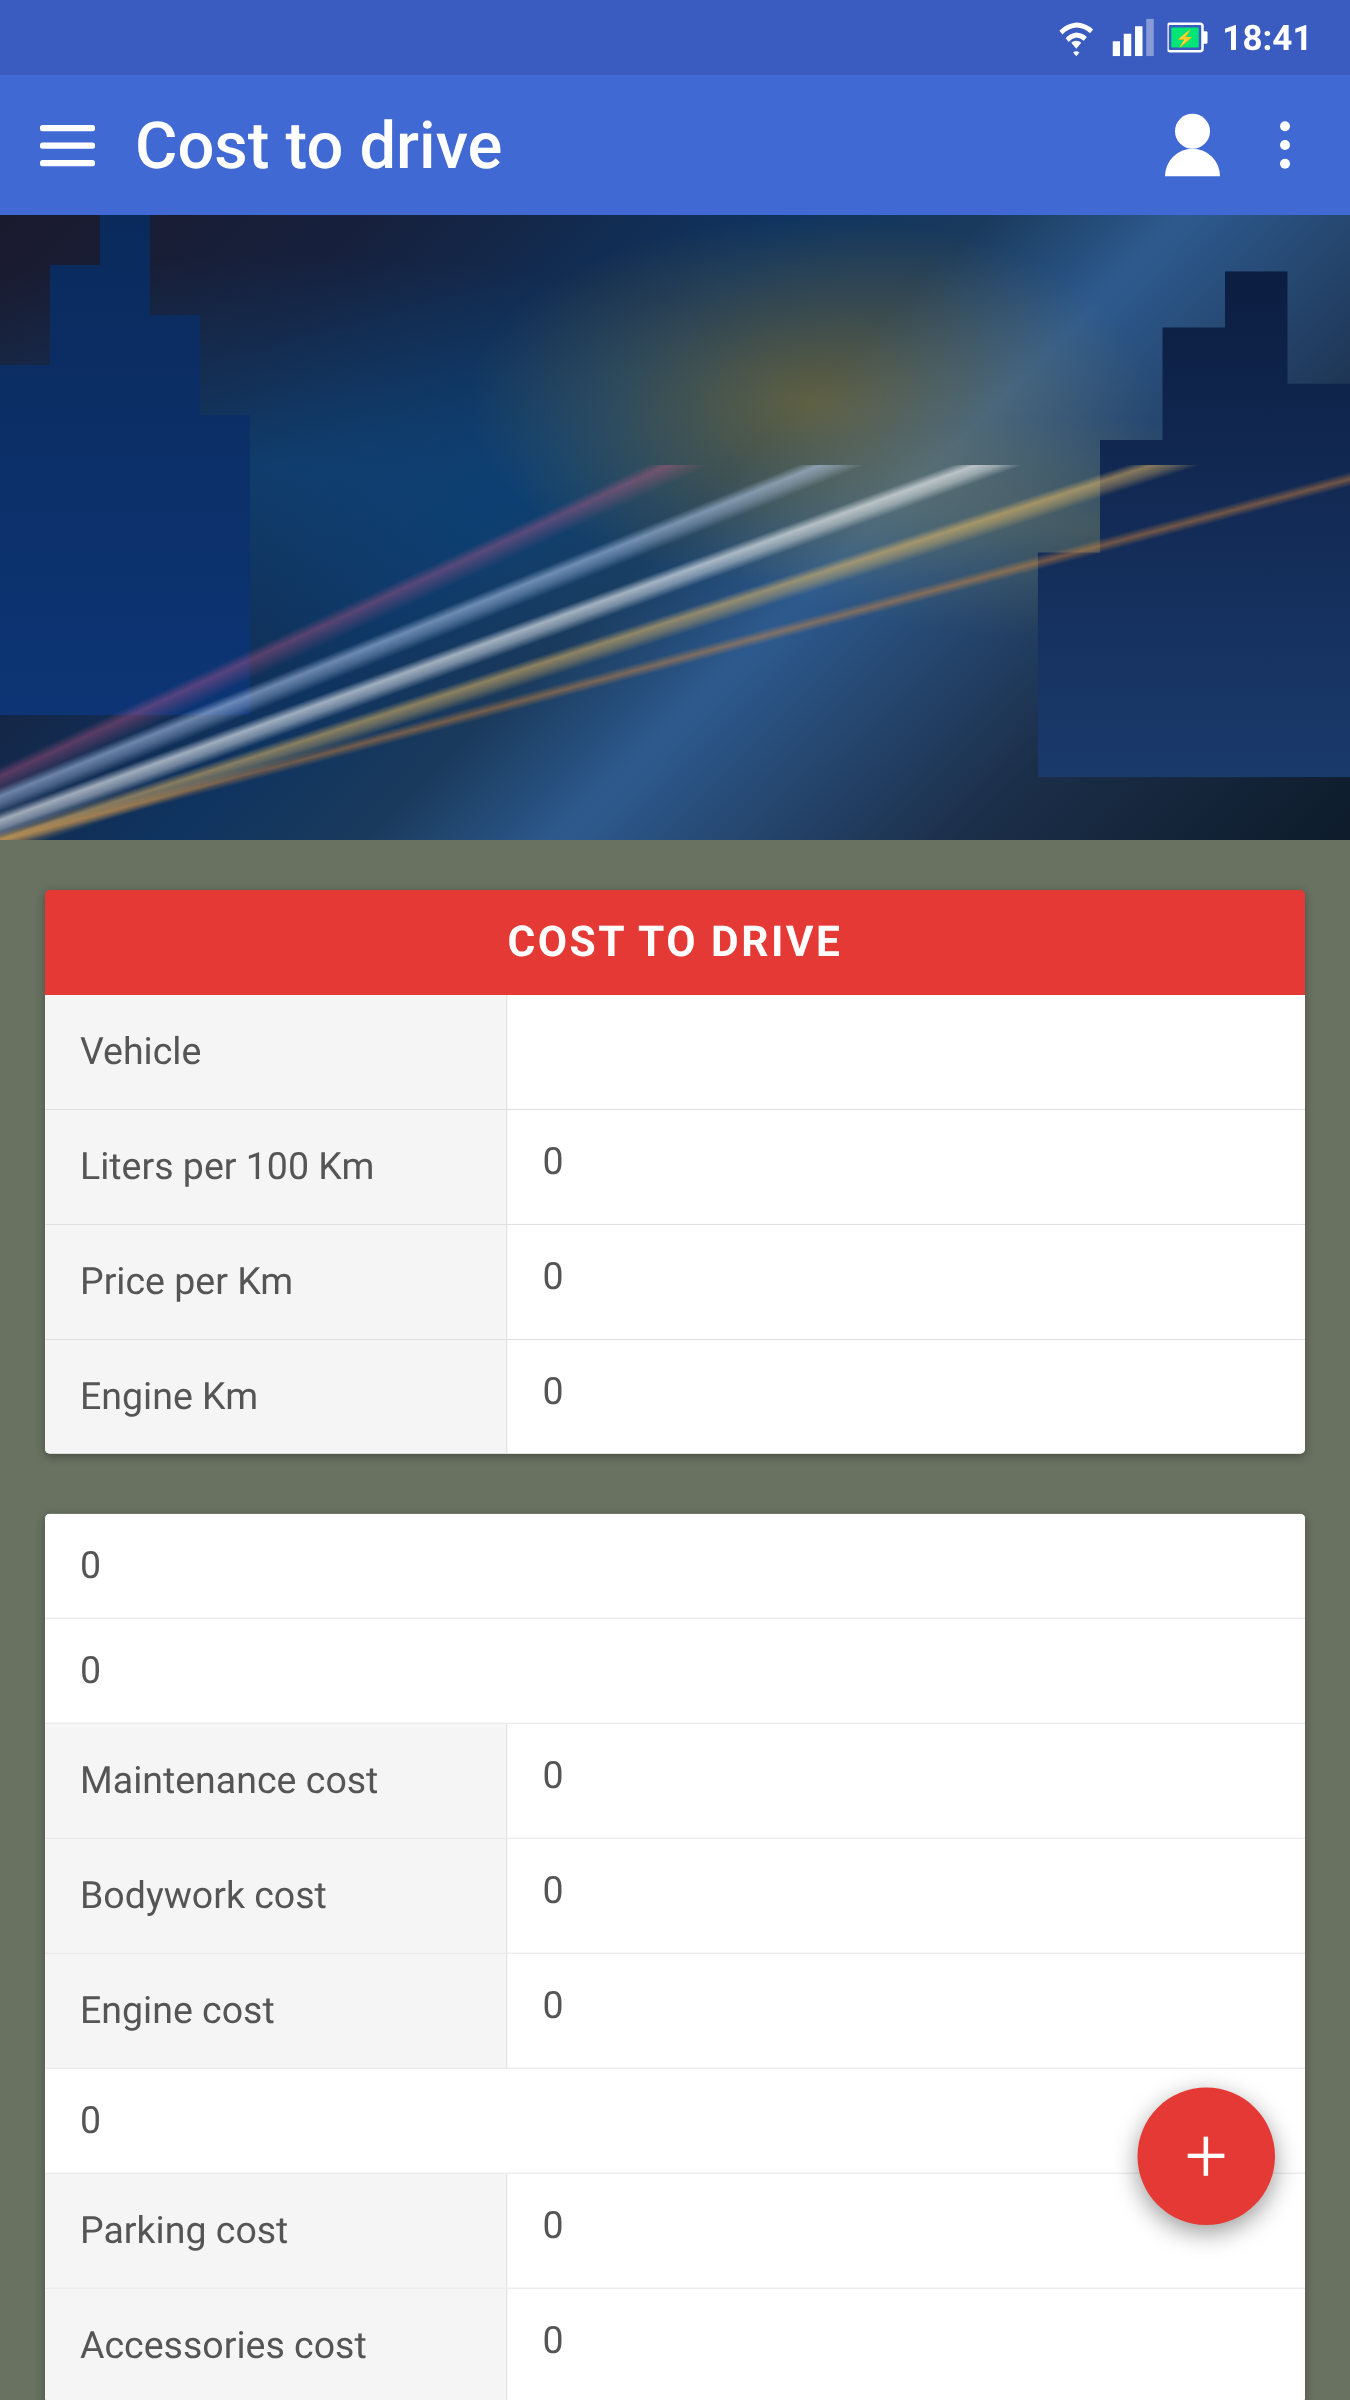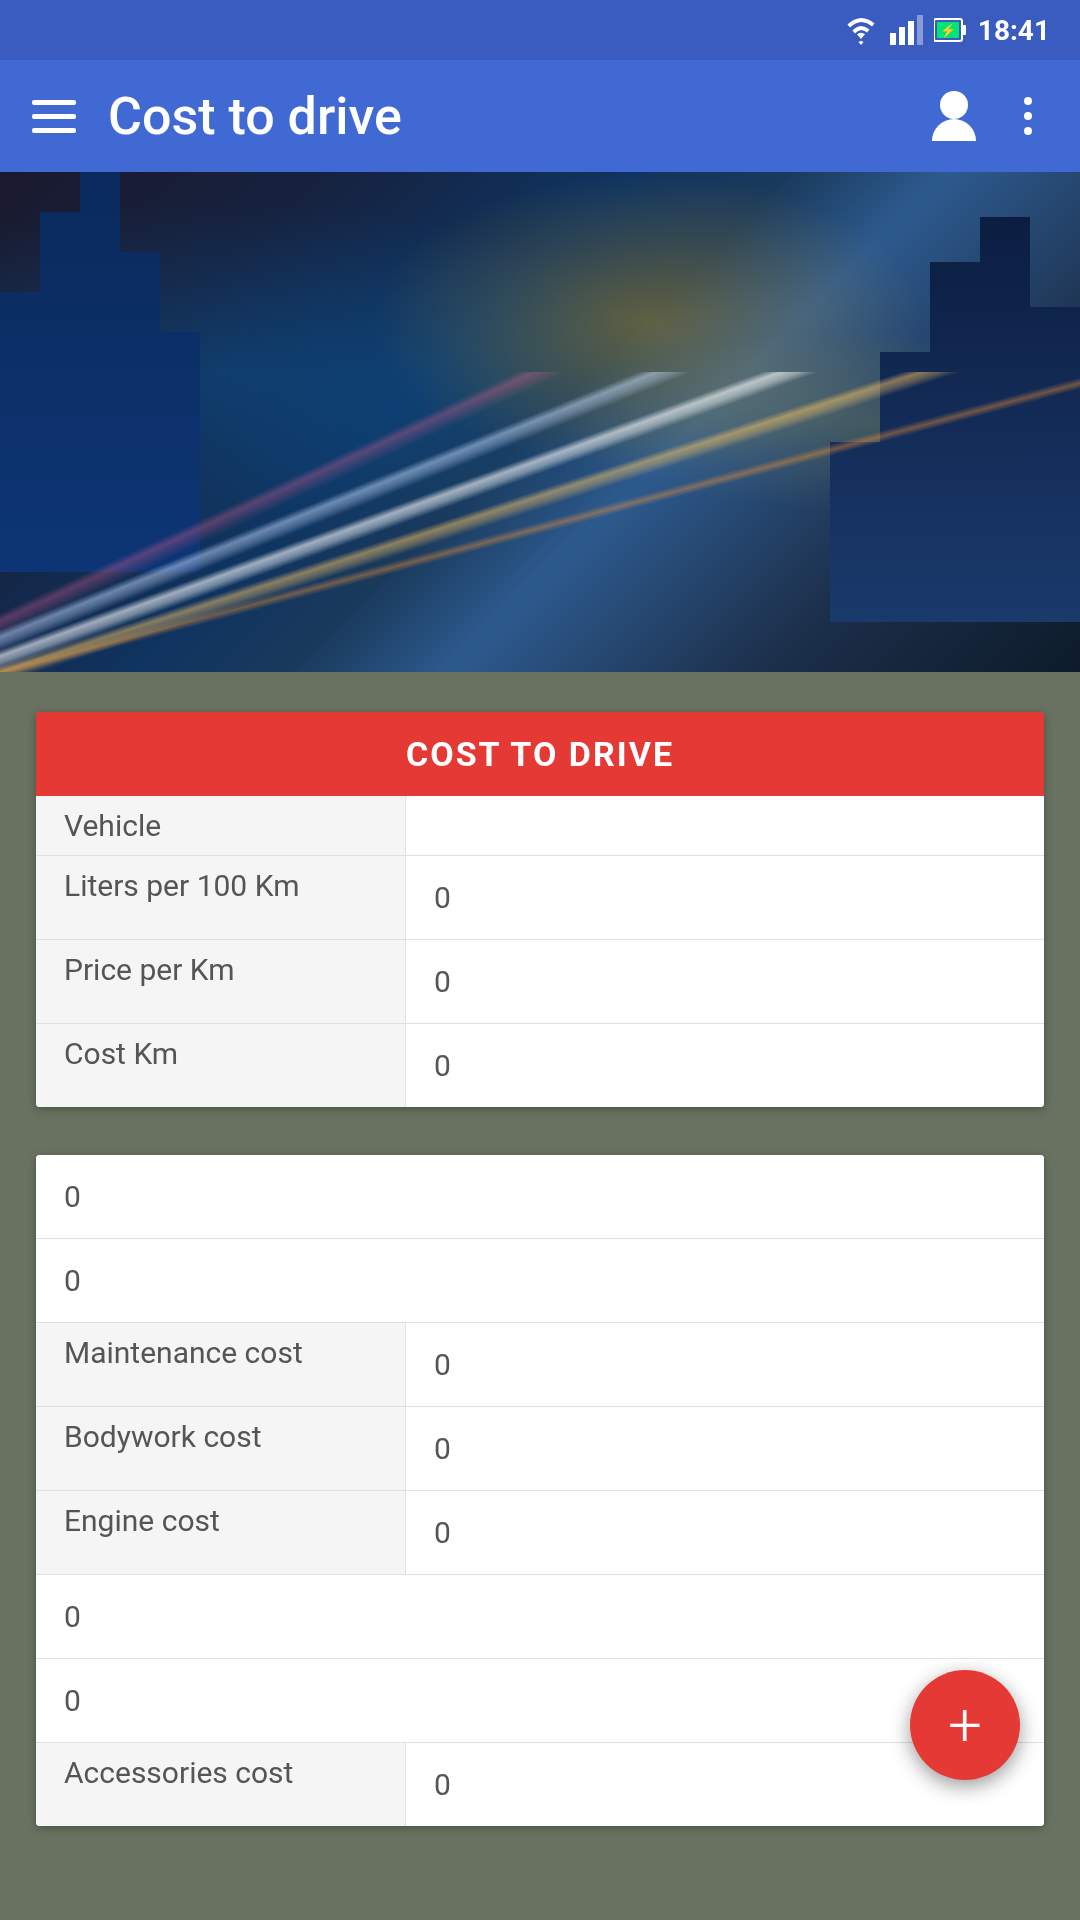--- a/index.html
+++ b/index.html
@@ -149,21 +149,21 @@
     }
     .card-row {
       display: flex;
       border-bottom: 1px solid #e0e0e0;
     }
     .card-row:last-child {
       border-bottom: none;
     }
     .card-label {
       flex: 0 0 370px;
-      padding: 12px 28px;
+      padding: 28px 28px;
       font-size: 30px;
       color: #555;
       background: #f5f5f5;
       border-right: 1px solid #e0e0e0;
     }
     .card-value {
       flex: 1;
       padding: 24px 28px;
       font-size: 30px;
       color: #555;
@@ -278,21 +278,21 @@
       </div>
       <div class="card-row">
         <span class="card-label">Liters per 100 Km</span>
         <span class="card-value">0</span>
       </div>
       <div class="card-row">
         <span class="card-label">Price per Km</span>
         <span class="card-value">0</span>
       </div>
       <div class="card-row">
-        <span class="card-label">Cost Km</span>
+        <span class="card-label">Engine Km</span>
         <span class="card-value">0</span>
       </div>
     </div>
   </div>
 
   <div class="card">
     <div class="card-body">
       <div class="card-row">
         <span class="card-value">0</span>
       </div>
@@ -308,20 +308,21 @@
         <span class="card-value">0</span>
       </div>
       <div class="card-row">
         <span class="card-label">Engine cost</span>
         <span class="card-value">0</span>
       </div>
       <div class="card-row">
         <span class="card-value">0</span>
       </div>
       <div class="card-row">
+        <span class="card-label">Parking cost</span>
         <span class="card-value">0</span>
       </div>
       <div class="card-row">
         <span class="card-label">Accessories cost</span>
         <span class="card-value">0</span>
       </div>
 
     </div>
   </div>
 

